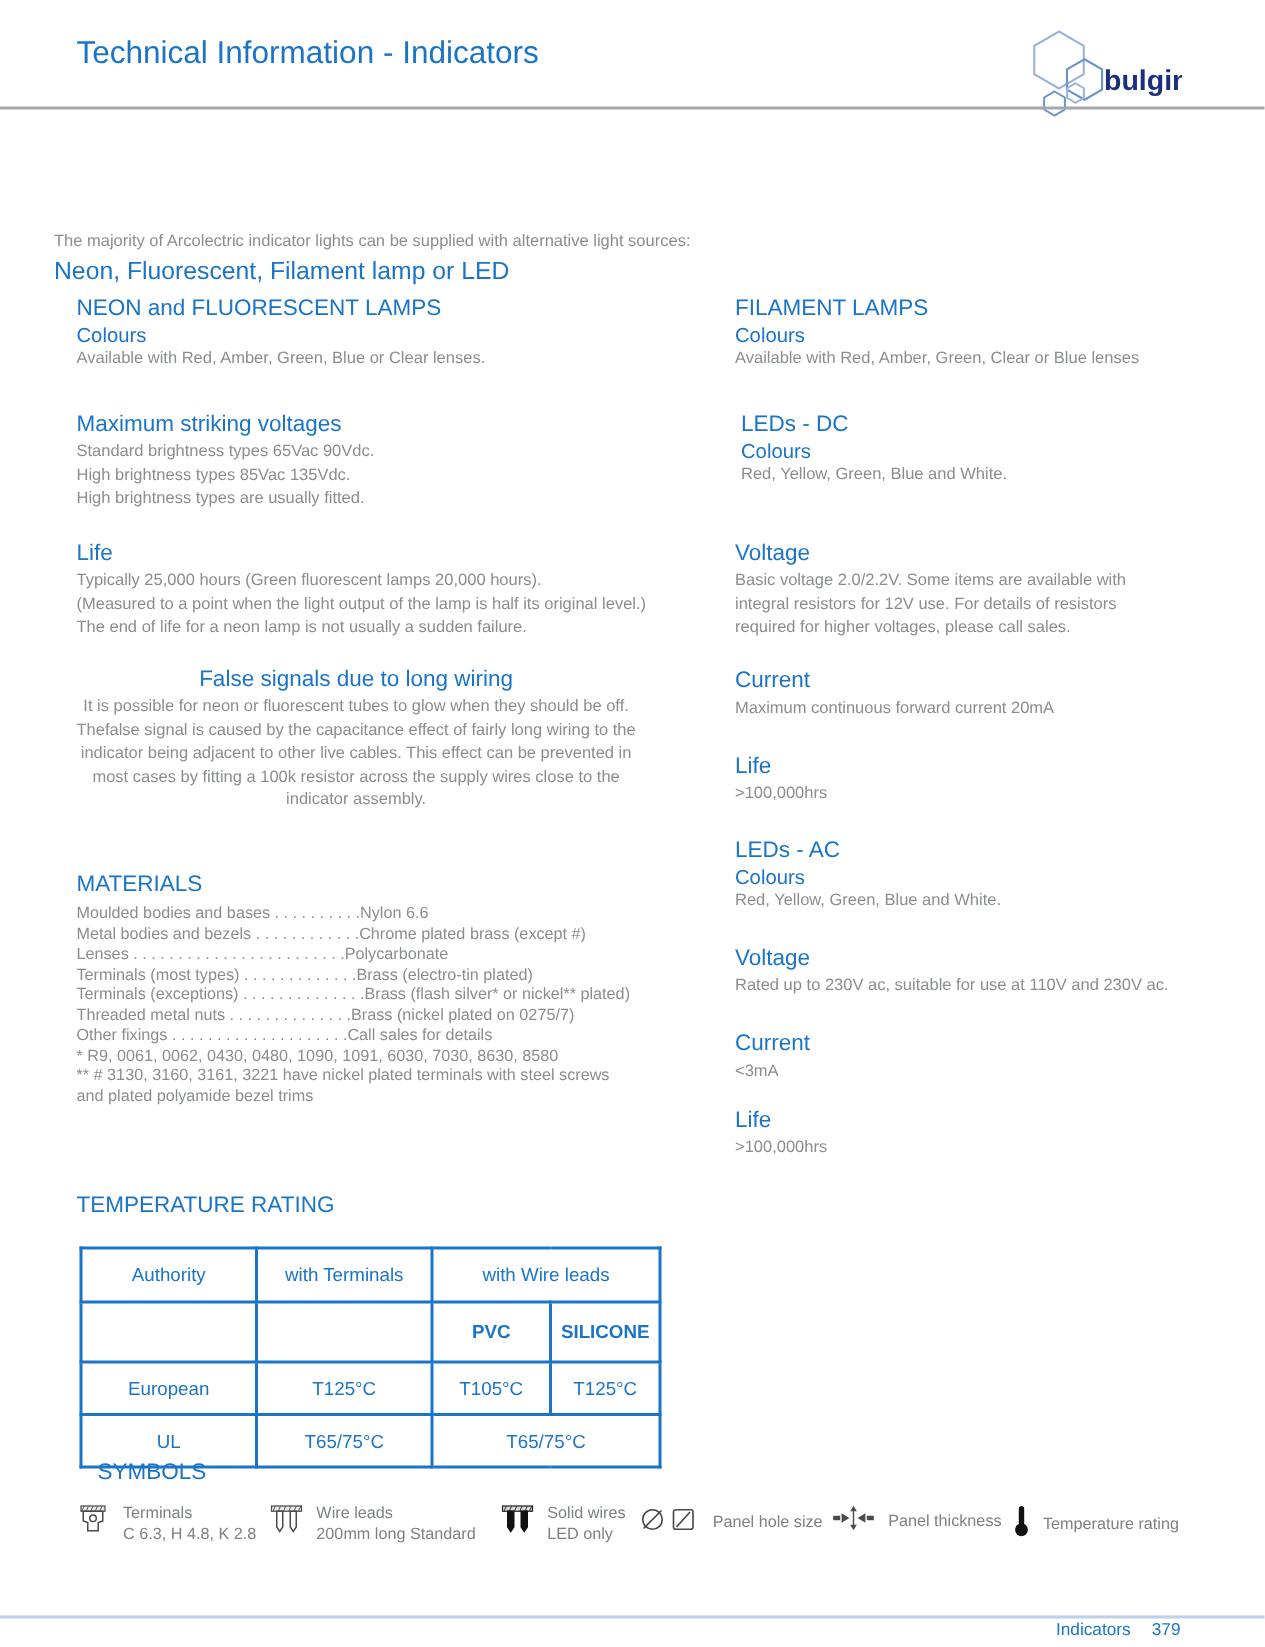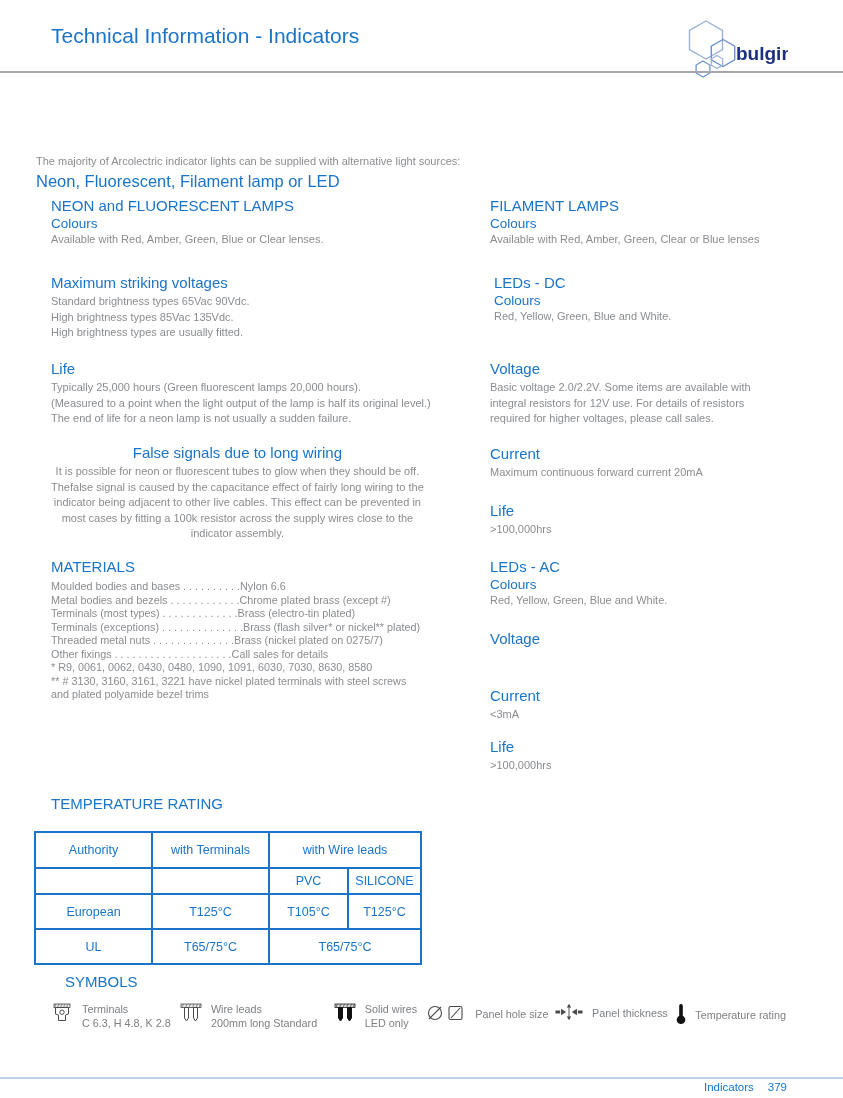--- a/index.html
+++ b/index.html
@@ -27,31 +27,31 @@
 
   
   .sec { position:absolute; }
   .sec-h { font-size:15px; color:#1a74c8; line-height:18px; font-weight:400; }
   .sub-h { font-size:13.5px; color:#1a74c8; line-height:17px; font-weight:400; }
   .b-line { font-size:11px; color:#8a8d90; line-height:15.5px; }
   .mat-line { font-size:10.8px; color:#8a8d90; line-height:13.5px; white-space:nowrap; }
 
   
   .temp-table {
-    position:absolute; left:34px; top:831px;
+    position:absolute; left:53px; top:831px;
     border-collapse:collapse; table-layout:fixed;
   }
   .temp-table td {
     border:2px solid #1a74c8; text-align:center; vertical-align:middle;
     font-size:12.5px; color:#1a74c8; padding:0;
   }
   .temp-table .c1 { width:117px; } .temp-table .c2 { width:117px; }
   .temp-table .c3 { width:79px; }  .temp-table .c4 { width:73px; }
   .temp-table .r1 td { height:36px; }
-  .temp-table .r2 td { height:26px; }
+  .temp-table .r2 td { height:40px;font-weight:bold; }
   .temp-table .r3 td, .temp-table .r4 td { height:35px; }
 
   
   .symbols-row {
     position:absolute; left:51px; top:1003px; width:760px;
     display:flex; align-items:flex-start;
   }
   .sym-item { display:flex; align-items:flex-start; }
   .sym-icon { flex:0 0 auto; }
   .sym-text { margin-left:9px; }
@@ -114,23 +114,24 @@
 <div class="sec" style="left:51px; top:444px;text-align:center;">
   <div class="sec-h" style="margin-bottom:2px;">False signals due to long wiring</div>
   <div class="b-line">It is possible for neon or fluorescent tubes to glow when they should be off.</div>
   <div class="b-line">Thefalse signal is caused by the capacitance effect of fairly long wiring to the</div>
   <div class="b-line">indicator being adjacent to other live cables. This effect can be prevented in</div>
   <div class="b-line">most cases by fitting a 100k resistor across the supply wires close to the</div>
   <div class="b-line">indicator assembly.</div>
 </div>
 
 <div class="sec" style="left:51px; top:558px;">
-  <div class="sec-h" style="margin-bottom:4px;">MATERIALS</div>
+  <div class="sec-h" style="margin-bottom:4px;margin-top:23px;">MATERIALS</div>
   <div class="mat-line">Moulded bodies and bases . . . . . . . . . .Nylon 6.6</div>
   <div class="mat-line">Metal bodies and bezels . . . . . . . . . . . .Chrome plated brass (except #)</div>
+  <div class="mat-line">Lenses . . . . . . . . . . . . . . . . . . . . . . . .Polycarbonate</div>
   <div class="mat-line">Terminals (most types) . . . . . . . . . . . . .Brass (electro-tin plated)</div>
   <div class="mat-line">Terminals (exceptions) . . . . . . . . . . . . . .Brass (flash silver* or nickel** plated)</div>
   <div class="mat-line">Threaded metal nuts . . . . . . . . . . . . . .Brass (nickel plated on 0275/7)</div>
   <div class="mat-line">Other fixings . . . . . . . . . . . . . . . . . . . .Call sales for details</div>
   <div class="mat-line">* R9, 0061, 0062, 0430, 0480, 1090, 1091, 6030, 7030, 8630, 8580</div>
   <div class="mat-line">** # 3130, 3160, 3161, 3221 have nickel plated terminals with steel screws</div>
   <div class="mat-line">and plated polyamide bezel trims</div>
 </div>
 
 <div class="sec" style="left:490px; top:197px;">
@@ -163,20 +164,21 @@
 </div>
 
 <div class="sec" style="left:490px; top:558px;">
   <div class="sec-h">LEDs - AC</div>
   <div class="sub-h">Colours</div>
   <div class="b-line">Red, Yellow, Green, Blue and White.</div>
 </div>
 
 <div class="sec" style="left:490px; top:630px;">
   <div class="sec-h" style="margin-bottom:2px;">Voltage</div>
+  <div class="b-line">Rated up to 230V ac, suitable for use at 110V and 230V ac.</div>
 </div>
 
 <div class="sec" style="left:490px; top:687px;">
   <div class="sec-h" style="margin-bottom:2px;">Current</div>
   <div class="b-line">&lt;3mA</div>
 </div>
 
 <div class="sec" style="left:490px; top:738px;">
   <div class="sec-h" style="margin-bottom:2px;">Life</div>
   <div class="b-line">&gt;100,000hrs</div>

